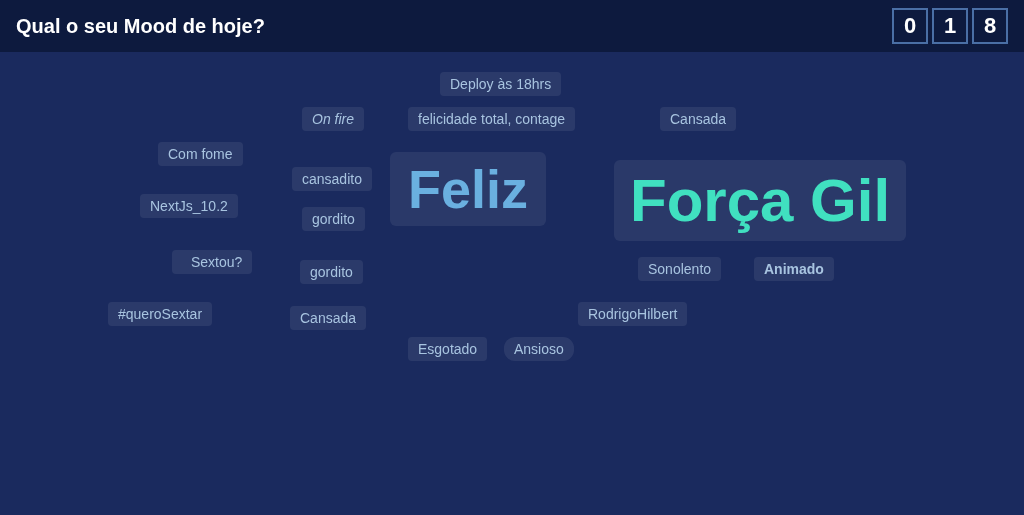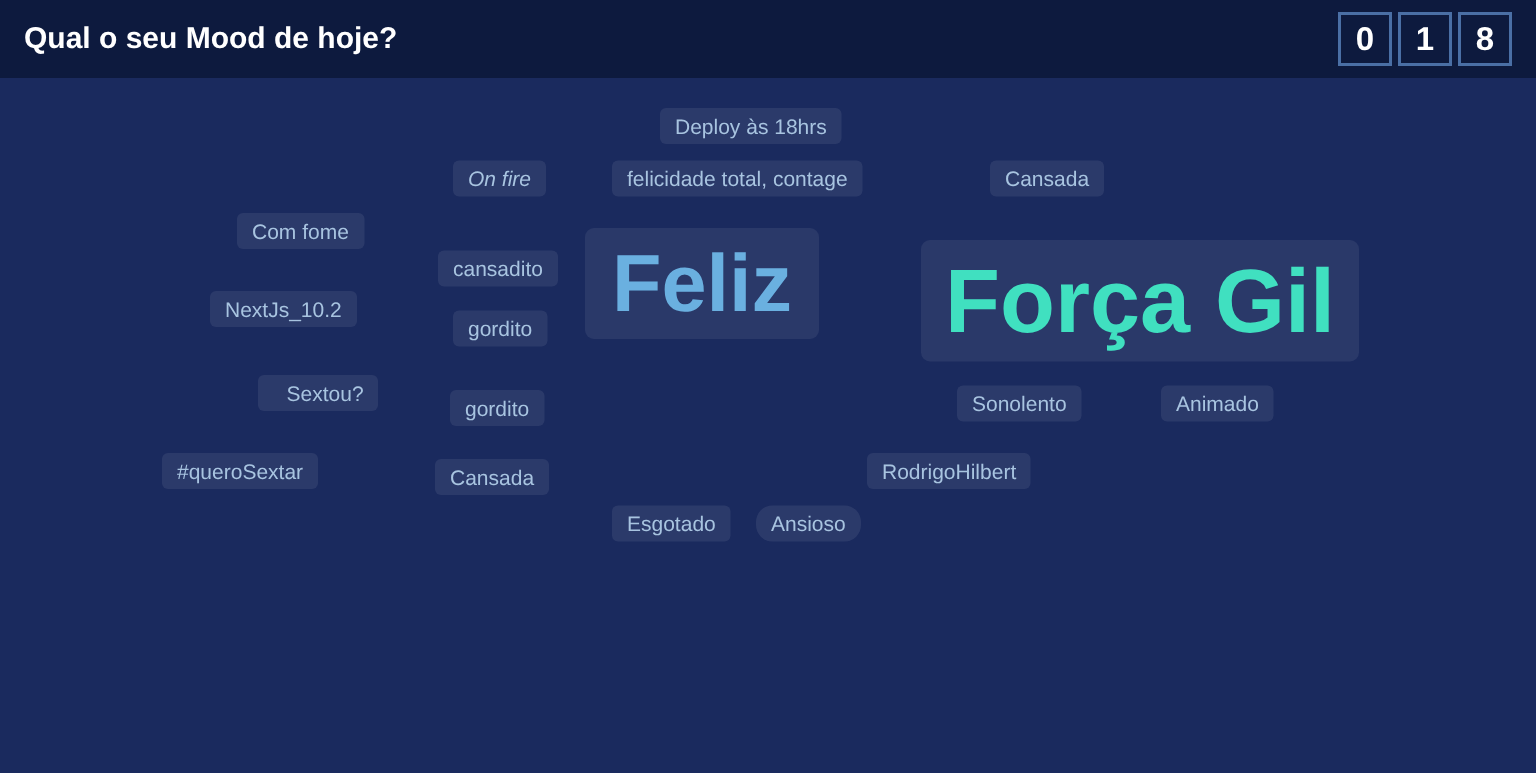--- a/index.html
+++ b/index.html
@@ -100,19 +100,19 @@
     <div class="word" style="left: 660px; top: 55px;">Cansada</div>
     <div class="word" style="left: 158px; top: 90px;">Com fome</div>
     <div class="word" style="left: 292px; top: 115px;">cansadito</div>
     <div class="word" style="left: 140px; top: 142px;">NextJs_10.2</div>
     <div class="word" style="left: 302px; top: 155px;">gordito</div>
     <div class="word word-large" style="left: 390px; top: 100px;">Feliz</div>
     <div class="word word-xlarge" style="left: 614px; top: 108px;">Força Gil</div>
     <div class="word" style="left: 172px; top: 198px; padding-left: 19px;">Sextou?</div>
     <div class="word" style="left: 300px; top: 208px;">gordito</div>
     <div class="word" style="left: 638px; top: 205px;">Sonolento</div>
-    <div class="word" style="left: 774px; top: 205px;">Animado</div>
+    <div class="word" style="left: 754px; top: 205px; font-weight: bold;">Animado</div>
     <div class="word" style="left: 108px; top: 250px; text-align: center;">#queroSextar</div>
     <div class="word" style="left: 290px; top: 254px;">Cansada</div>
     <div class="word" style="left: 578px; top: 250px;">RodrigoHilbert</div>
     <div class="word" style="left: 408px; top: 285px;">Esgotado</div>
     <div class="word" style="left: 504px; top: 285px; border-radius: 11px;">Ansioso</div>
   </div>
 
 </body></html>

